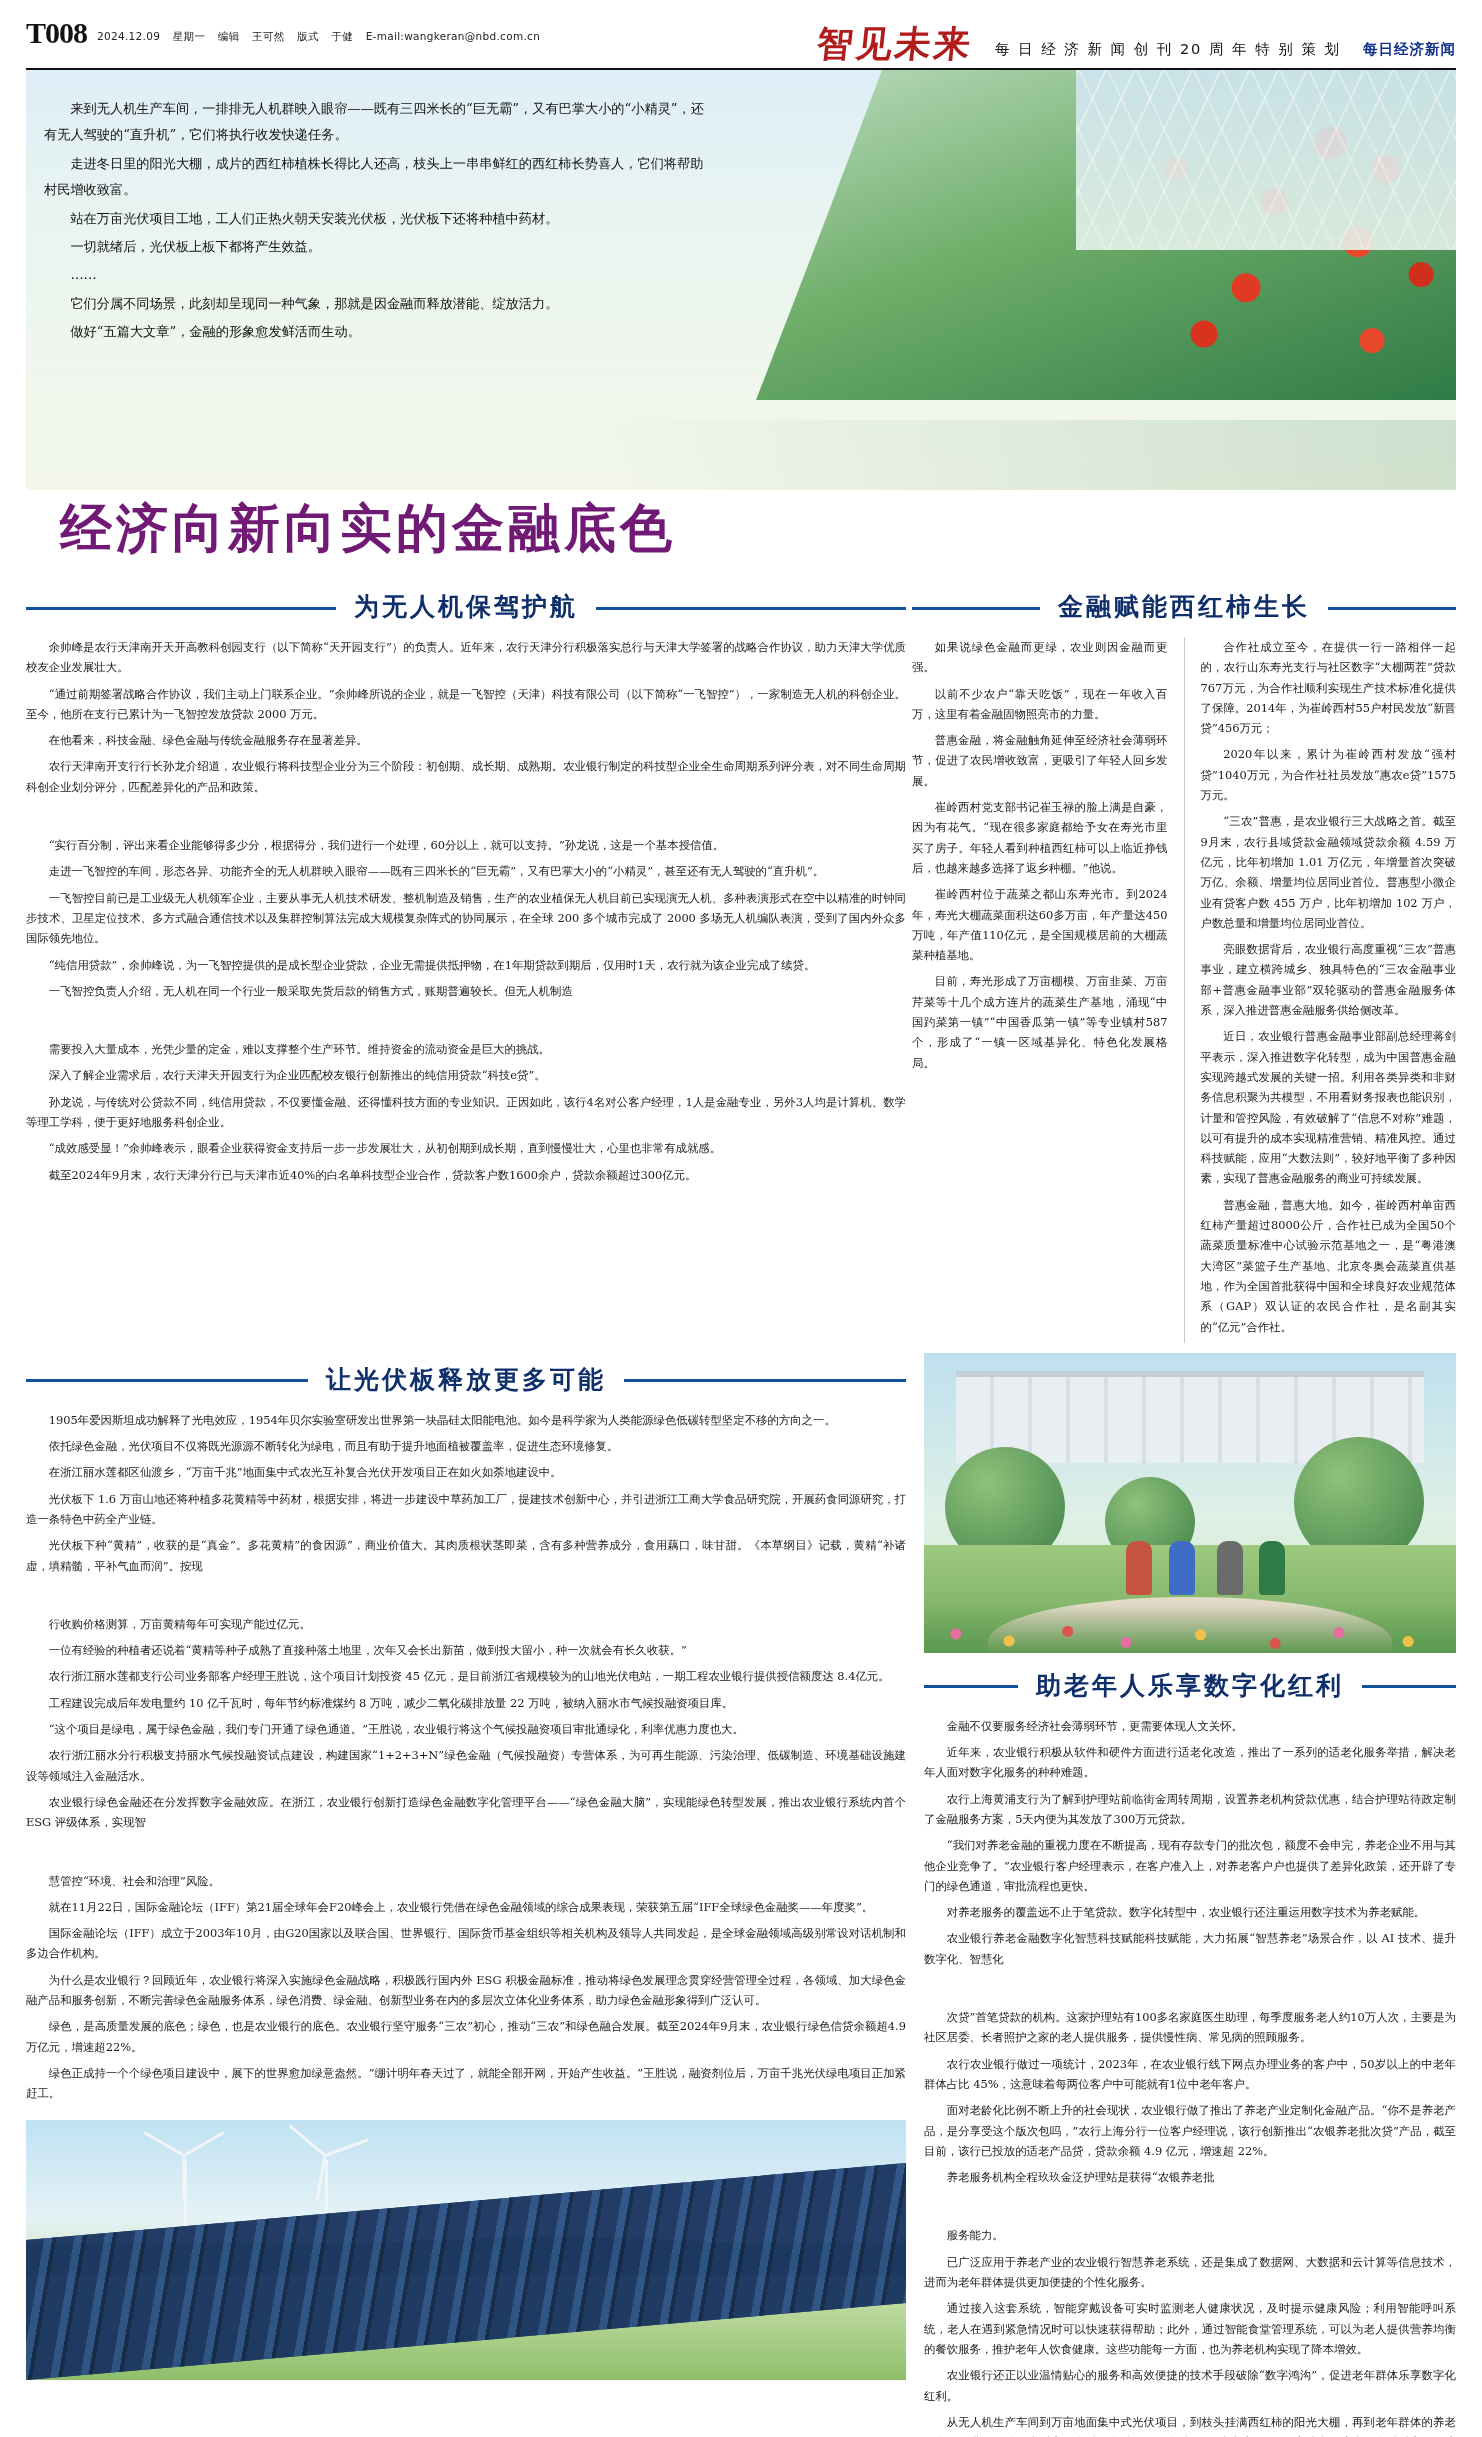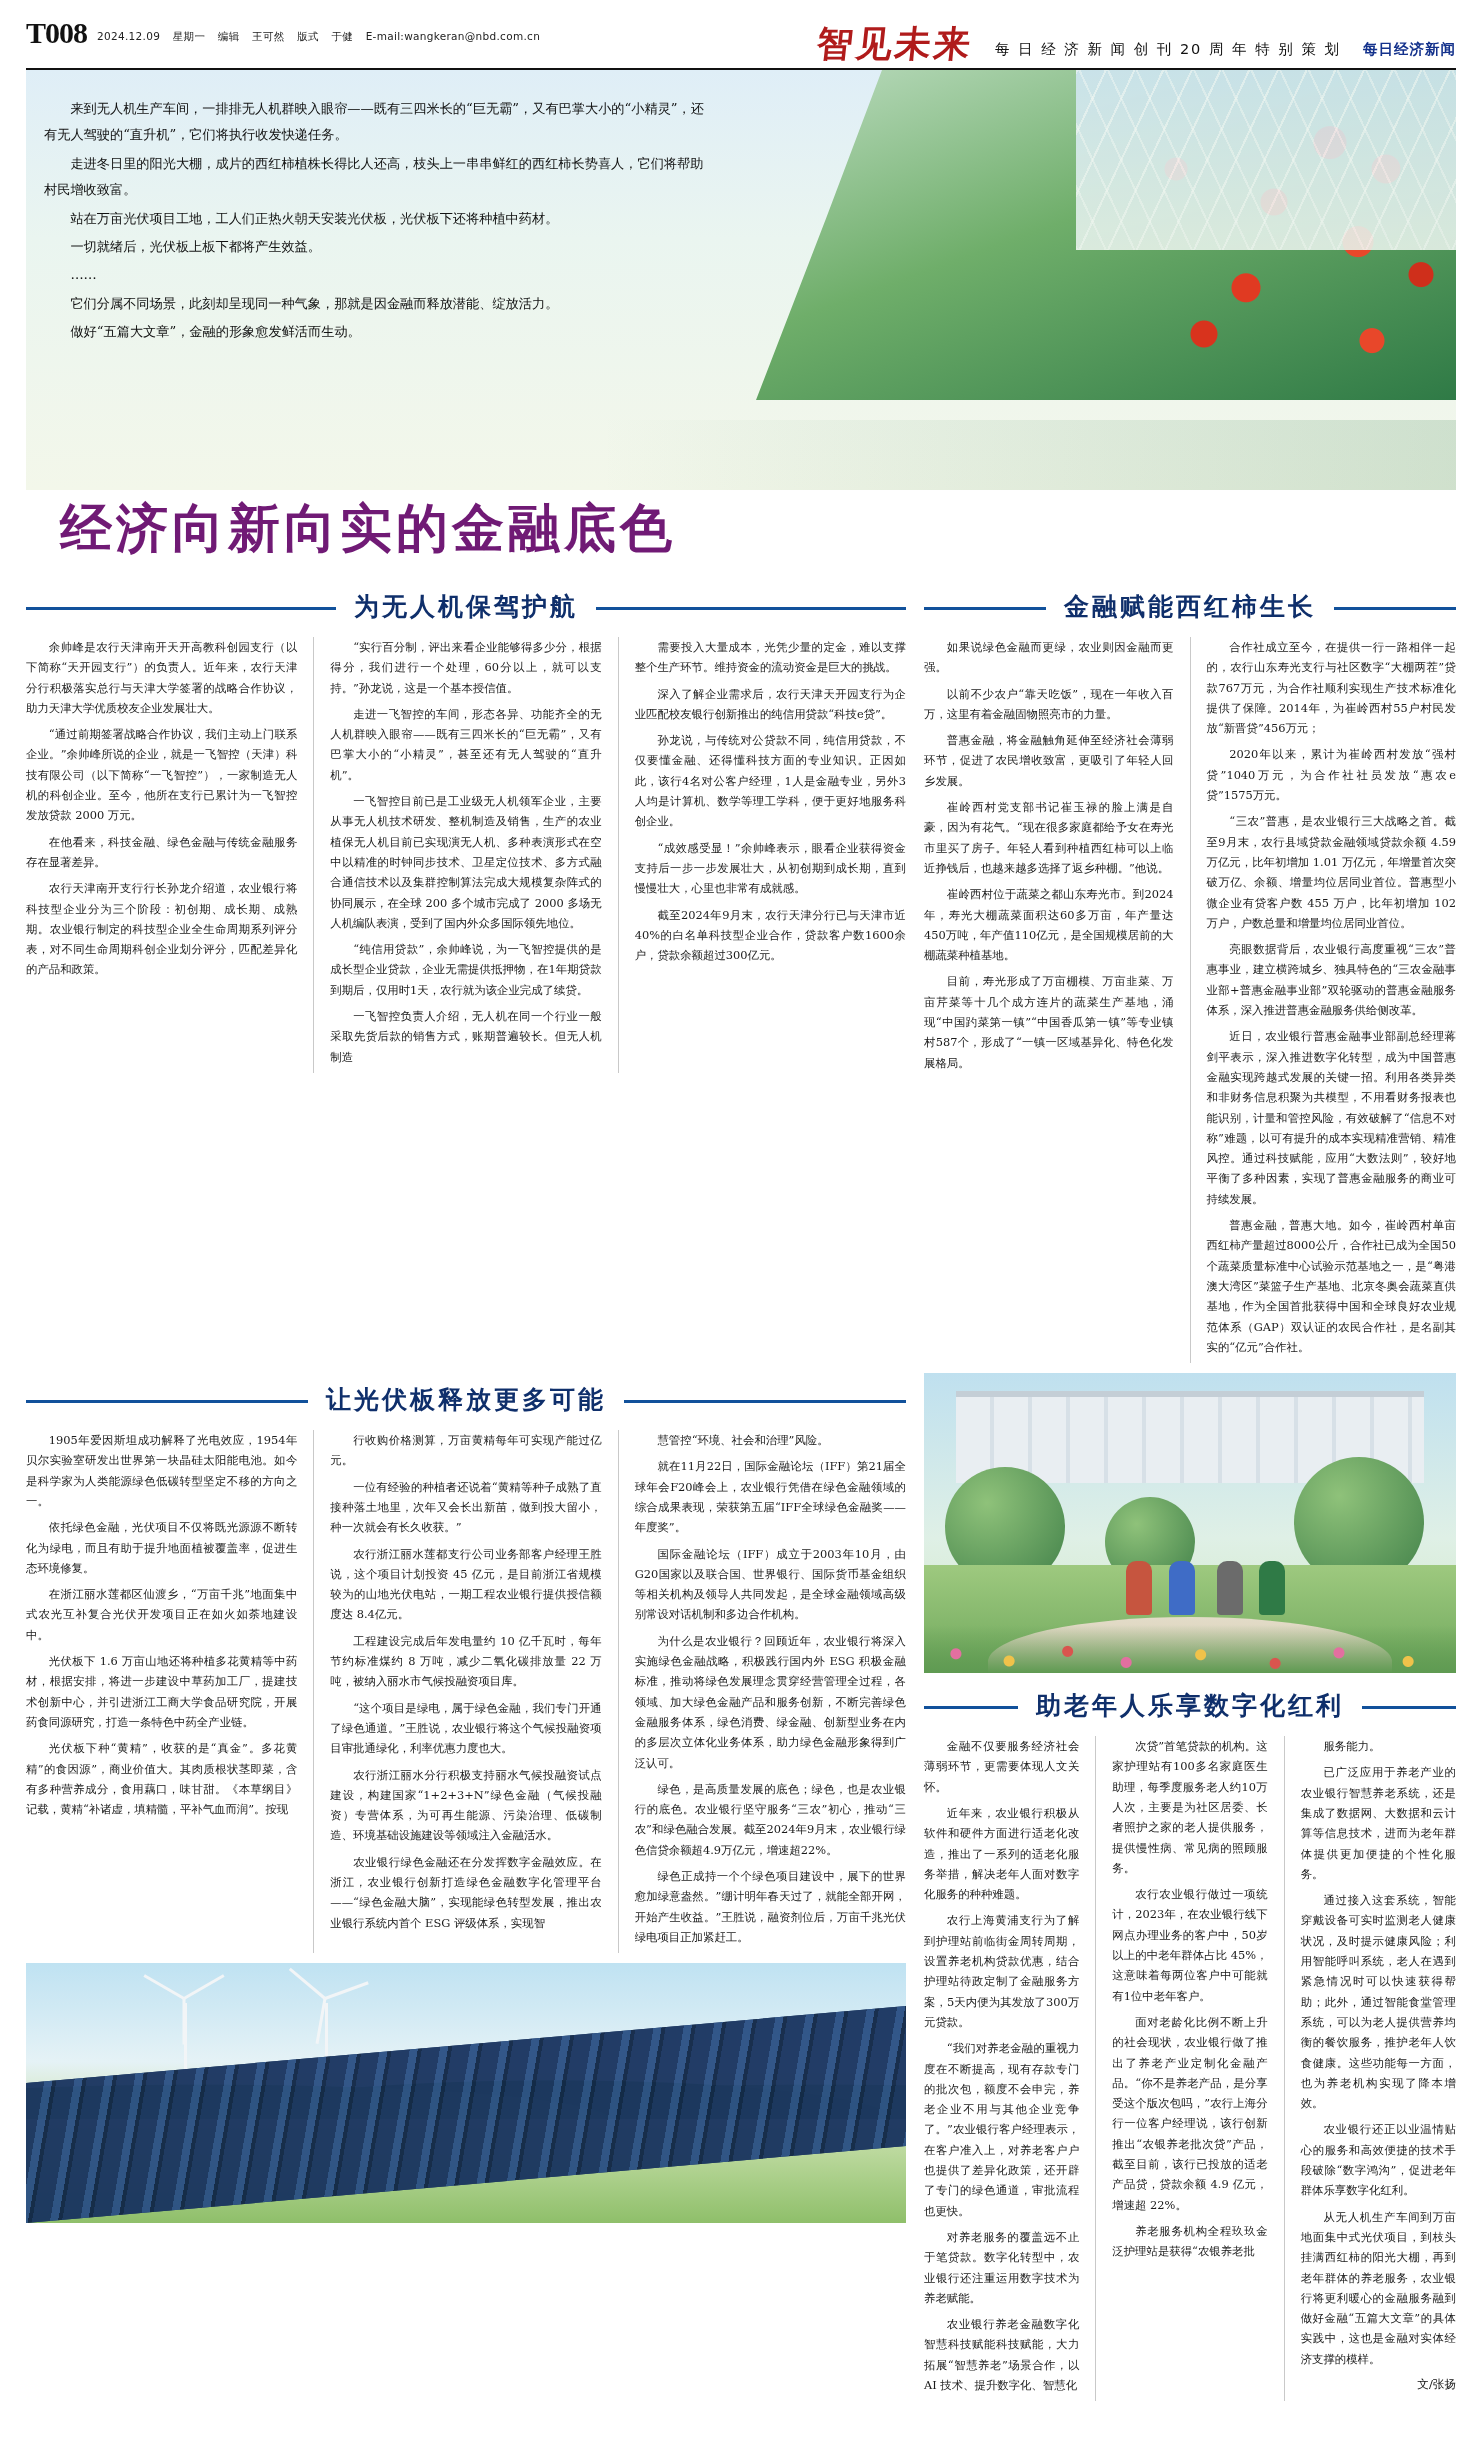--- a/index.html
+++ b/index.html
@@ -58,29 +58,29 @@
   .col { flex:1 1 0; }
   .col p, .colbox p {
     font-family:"DejaVu Serif", serif;
     font-size:11.4px; line-height:1.78; text-align:justify; margin:0 0 6px 0; text-indent:2em;
     color:#1a1a1a;
   }
 
   .vline { width:1px; background:#c9c9c9; align-self:stretch; }
 
   
-  .top-area { display:flex; gap:18px; margin-top:6px; }
+  .top-area { display:flex; gap:6px; margin-top:6px; }
   .left-top { width:880px; }
   .right-top { flex:1; }
 
   .mid-area { display:flex; gap:18px; margin-top:10px; }
   .left-mid { width:560px; }
   .right-mid { flex:1; }
 
-  .three { display:flex; gap:16px; }
+  .three { display:flex; gap:16px;flex-direction:column; }
   .two { display:flex; gap:16px; }
 
   .sign { text-align:right; font-family:"DejaVu Serif", serif; font-size:11.6px; margin-top:8px; }
 
   
   .sky { position:absolute; inset:0; background:linear-gradient(180deg,#dfeef7 0%,#eaf5f0 40%,#f3f7ea 100%); }
   .tomato-art{
     position:absolute; right:0; top:0; width:700px; height:330px;
     background:
       radial-gradient(circle at 82% 22%, #e03a22 0 16px, transparent 17px),

